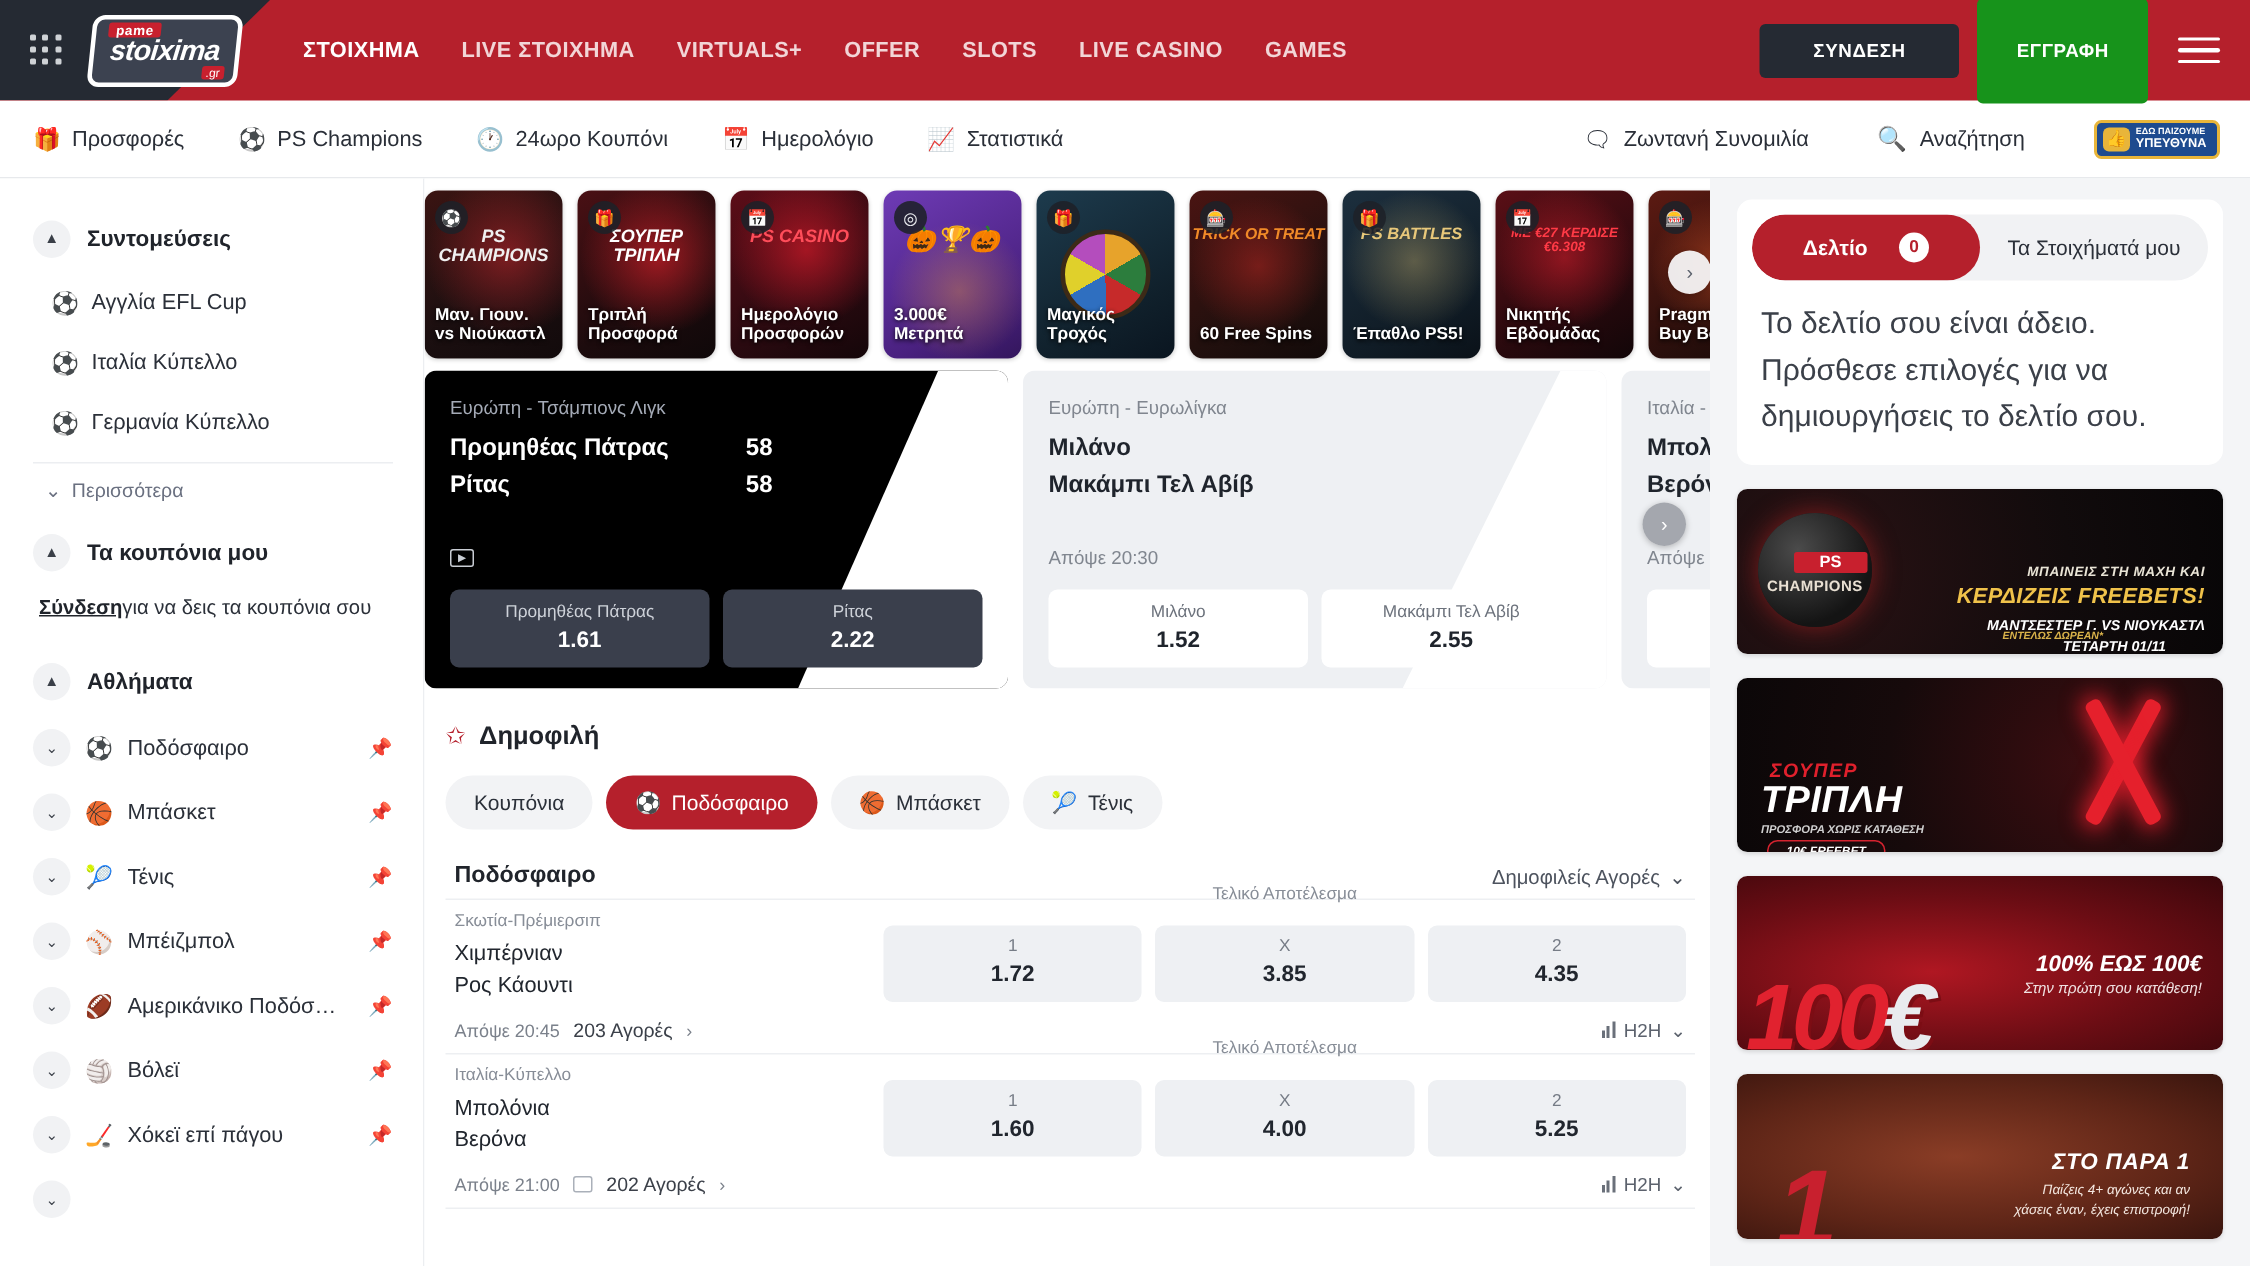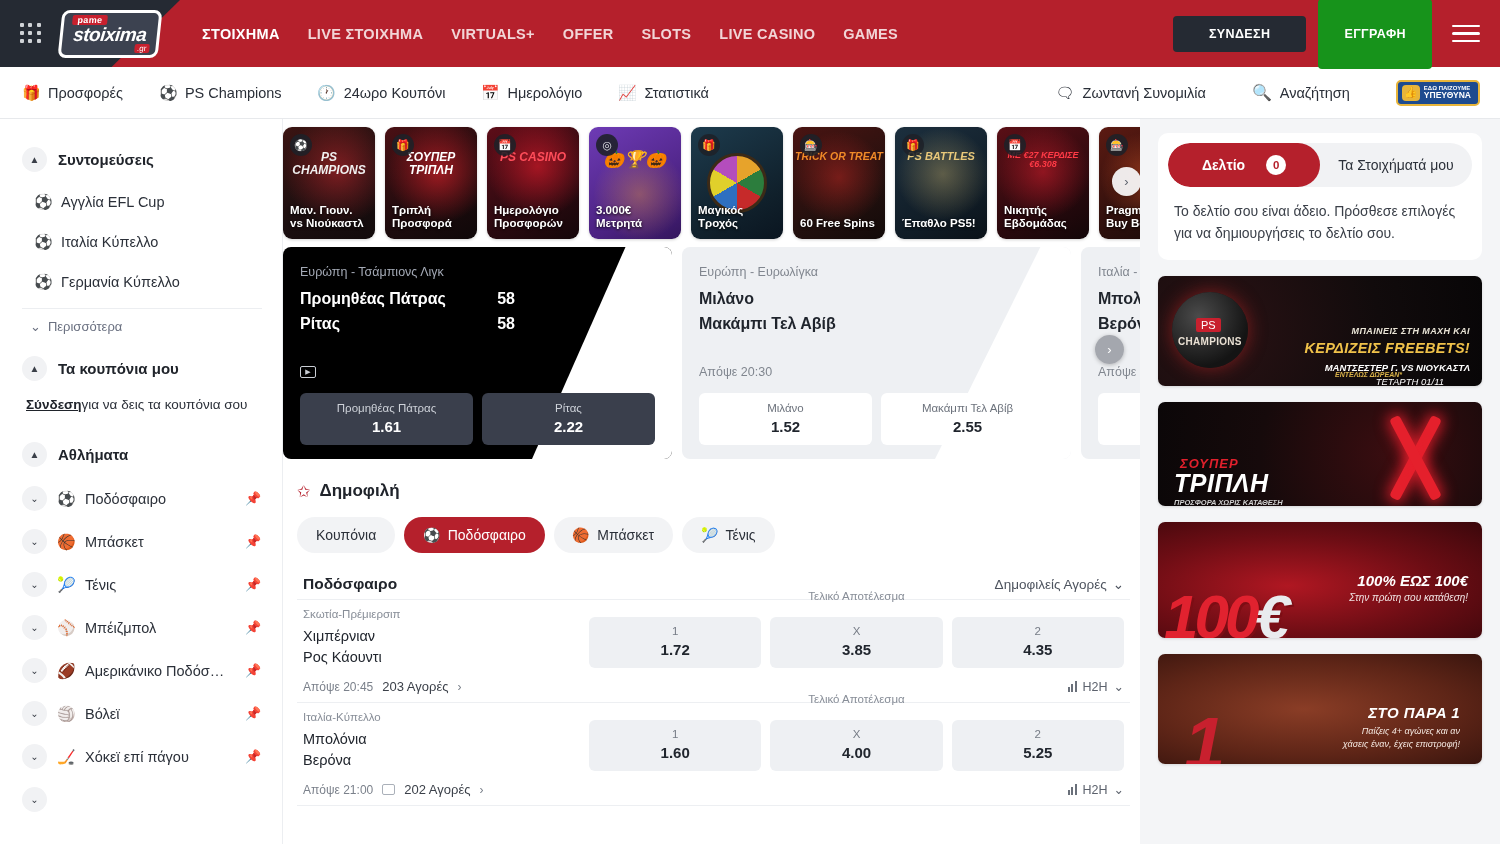--- a/index.html
+++ b/index.html
@@ -260,40 +260,40 @@
   }
   .bs-tab {
     flex:1; text-align:center; padding:12px 0; font-size:14px; cursor:pointer;
     display:flex; align-items:center; justify-content:center; gap:21px; color:#2b3039;
   }
   .bs-tab.active { background:#b5202c; color:#fff; font-weight:bold; border-radius:22px;}
   .bs-badge {
     background:#fff; color:#b5202c; border-radius:50%; width:20px; height:20px;
     display:flex; align-items:center; justify-content:center; font-size:11.5px; font-weight:bold;
   }
-  .bs-empty { font-size:14px; color:#3b4049; line-height:1.55; padding:0 6px; }
+  .bs-empty { font-size:20px; color:#3b4049; line-height:1.55; padding:0 6px; }
 
   .ad {
     height:110px; border-radius:7px; margin-bottom:16px; position:relative;
     overflow:hidden; cursor:pointer; box-shadow:0 1px 3px rgba(0,0,0,.13);
   }
   .ad-ps { background: radial-gradient(circle at 18% 50%, #2a1214 0%, #110b0c 60%, #080607 100%); }
   .ad-triple { background: radial-gradient(circle at 72% 50%, #3a0d10 0%, #160a0b 55%, #0b0708 100%); }
   .ad-100 { background: radial-gradient(ellipse at 40% 55%, #b01722 0%, #6c0d14 55%, #3a070b 100%); }
   .ad-para { background: radial-gradient(ellipse at 45% 50%, #8a3d26 0%, #5e2517 60%, #3a150e 100%); }
   .ad-t1 { position:absolute; z-index:4;margin-top:36px; }
 
   .ball-art {
     position:absolute; border-radius:50%; left:14px; top:16px; width:76px; height:76px;
     background: radial-gradient(circle at 35% 32%, #4b4b4b 0%, #141414 70%);
     box-shadow: 0 0 18px rgba(200,40,40,.55);
   }
   .ps-chip {
     position:absolute; left:38px; top:42px; background:#c8202e; color:#fff;
-    font-size:11px; font-weight:normal; padding:1px 5px; border-radius:2px; z-index:3;
+    font-size:11px; font-weight:bold; padding:1px 17px; border-radius:2px; z-index:3;
   }
   .champ-txt { position:absolute; left:20px; top:60px; color:#e9e0d3; font-size:10px; font-weight:bold; letter-spacing:.3px; z-index:3;}
 
   .wheel {
     position:absolute; width:60px; height:60px; border-radius:50%; right:16px; top:20px;
     background: conic-gradient(#e7a32b 0 60deg, #2c7d3d 60deg 120deg, #c62a2a 120deg 180deg,
       #2f6fc0 180deg 240deg, #e0d02b 240deg 300deg, #b44dbd 300deg 360deg);
     border:3px solid #3c2a17;
   }
 
@@ -762,25 +762,25 @@
       <div class="bs-empty">Το δελτίο σου είναι άδειο. Πρόσθεσε επιλογές για να δημιουργήσεις το δελτίο σου.</div>
     </div>
 
     <div class="ad ad-ps">
       <div class="ball-art"></div>
       <div class="ps-chip">PS</div>
       <div class="champ-txt">CHAMPIONS</div>
       <div class="ad-t1" style="right:12px;top:14px;color:#e9e4d6;font-size:9px;font-style:italic;font-weight:bold;letter-spacing:.4px">ΜΠΑΙΝΕΙΣ ΣΤΗ ΜΑΧΗ ΚΑΙ</div>
       <div class="ad-t1" style="right:12px;top:28px;color:#f0c24a;font-size:14.5px;font-style:italic;font-weight:bold;letter-spacing:.3px">ΚΕΡΔΙΖΕΙΣ FREEBETS!</div>
       <div class="ad-t1" style="right:12px;top:50px;color:#fff;font-size:9.5px;font-style:italic;font-weight:bold">ΜΑΝΤΣΕΣΤΕΡ Γ. VS ΝΙΟΥΚΑΣΤΛ</div>
-      <div class="ad-t1" style="right:38px;top:64px;color:#fff;font-size:9.5px;font-style:italic;font-weight:normal">ΤΕΤΑΡΤΗ 01/11</div>
+      <div class="ad-t1" style="right:38px;top:64px;color:#fff;font-size:9.5px;font-style:italic;font-weight:bold">ΤΕΤΑΡΤΗ 01/11</div>
       <div class="ad-t1" style="right:80px;bottom:8px;color:#d9b24a;font-size:7px;font-style:italic;font-weight:bold">ΕΝΤΕΛΩΣ ΔΩΡΕΑΝ*</div>
     </div>
 
-    <div class="ad ad-triple" style="height:104px">
+    <div class="ad ad-triple" style="height:116px">
       <div class="x-art">
           <i></i>
           <i></i>
         </div>
       <div class="ad-t1" style="left:22px;top:18px;color:#e0202c;font-size:13px;font-style:italic;font-weight:bold;letter-spacing:1px">ΣΟΥΠΕΡ</div>
       <div class="ad-t1" style="left:16px;top:31px;color:#fff;font-size:25px;font-style:italic;font-weight:bold;letter-spacing:.5px">ΤΡΙΠΛΗ</div>
       <div class="ad-t1" style="left:16px;top:60px;color:#cfcfcf;font-size:7.5px;font-style:italic;font-weight:bold">ΠΡΟΣΦΟΡΑ ΧΩΡΙΣ ΚΑΤΑΘΕΣΗ</div>
       <div class="ad-t1" style="left:20px;top:72px;border:1px solid #d6232f;border-radius:9px;color:#fff;font-size:8px;font-weight:bold;font-style:italic;padding:1.5px 12px;background:#1a0b0c">10€ FREEBET</div>
       <div class="ad-t1" style="left:20px;top:87px;border:1px solid #d6232f;border-radius:9px;color:#fff;font-size:8px;font-weight:bold;font-style:italic;padding:1.5px 12px;background:#1a0b0c">+50 FREESPINS</div>
       <div class="ad-t1" style="left:20px;top:102px;border:1px solid #d6232f;border-radius:9px;color:#fff;font-size:8px;font-weight:bold;font-style:italic;padding:1.5px 10px;background:#1a0b0c">+50 GOLDEN CHIPS</div>

